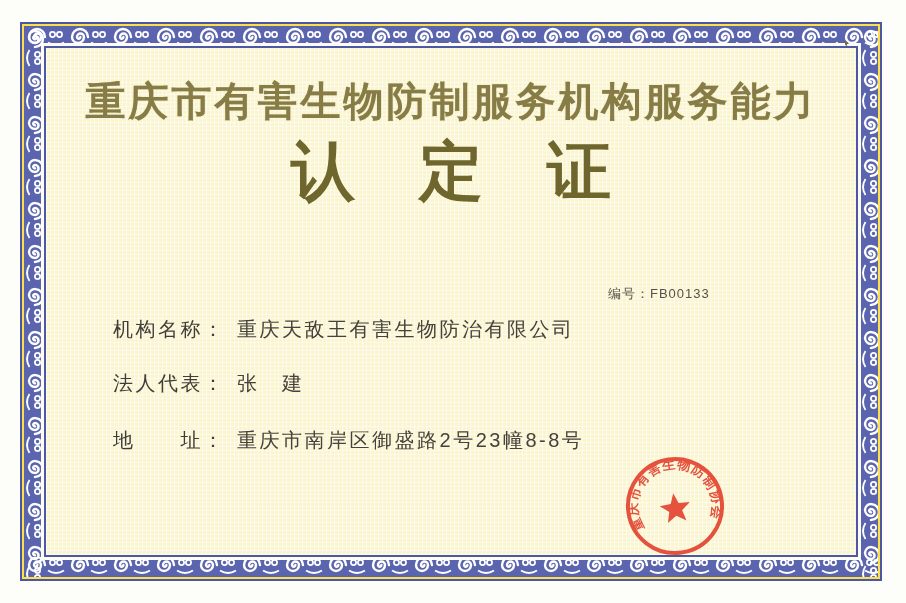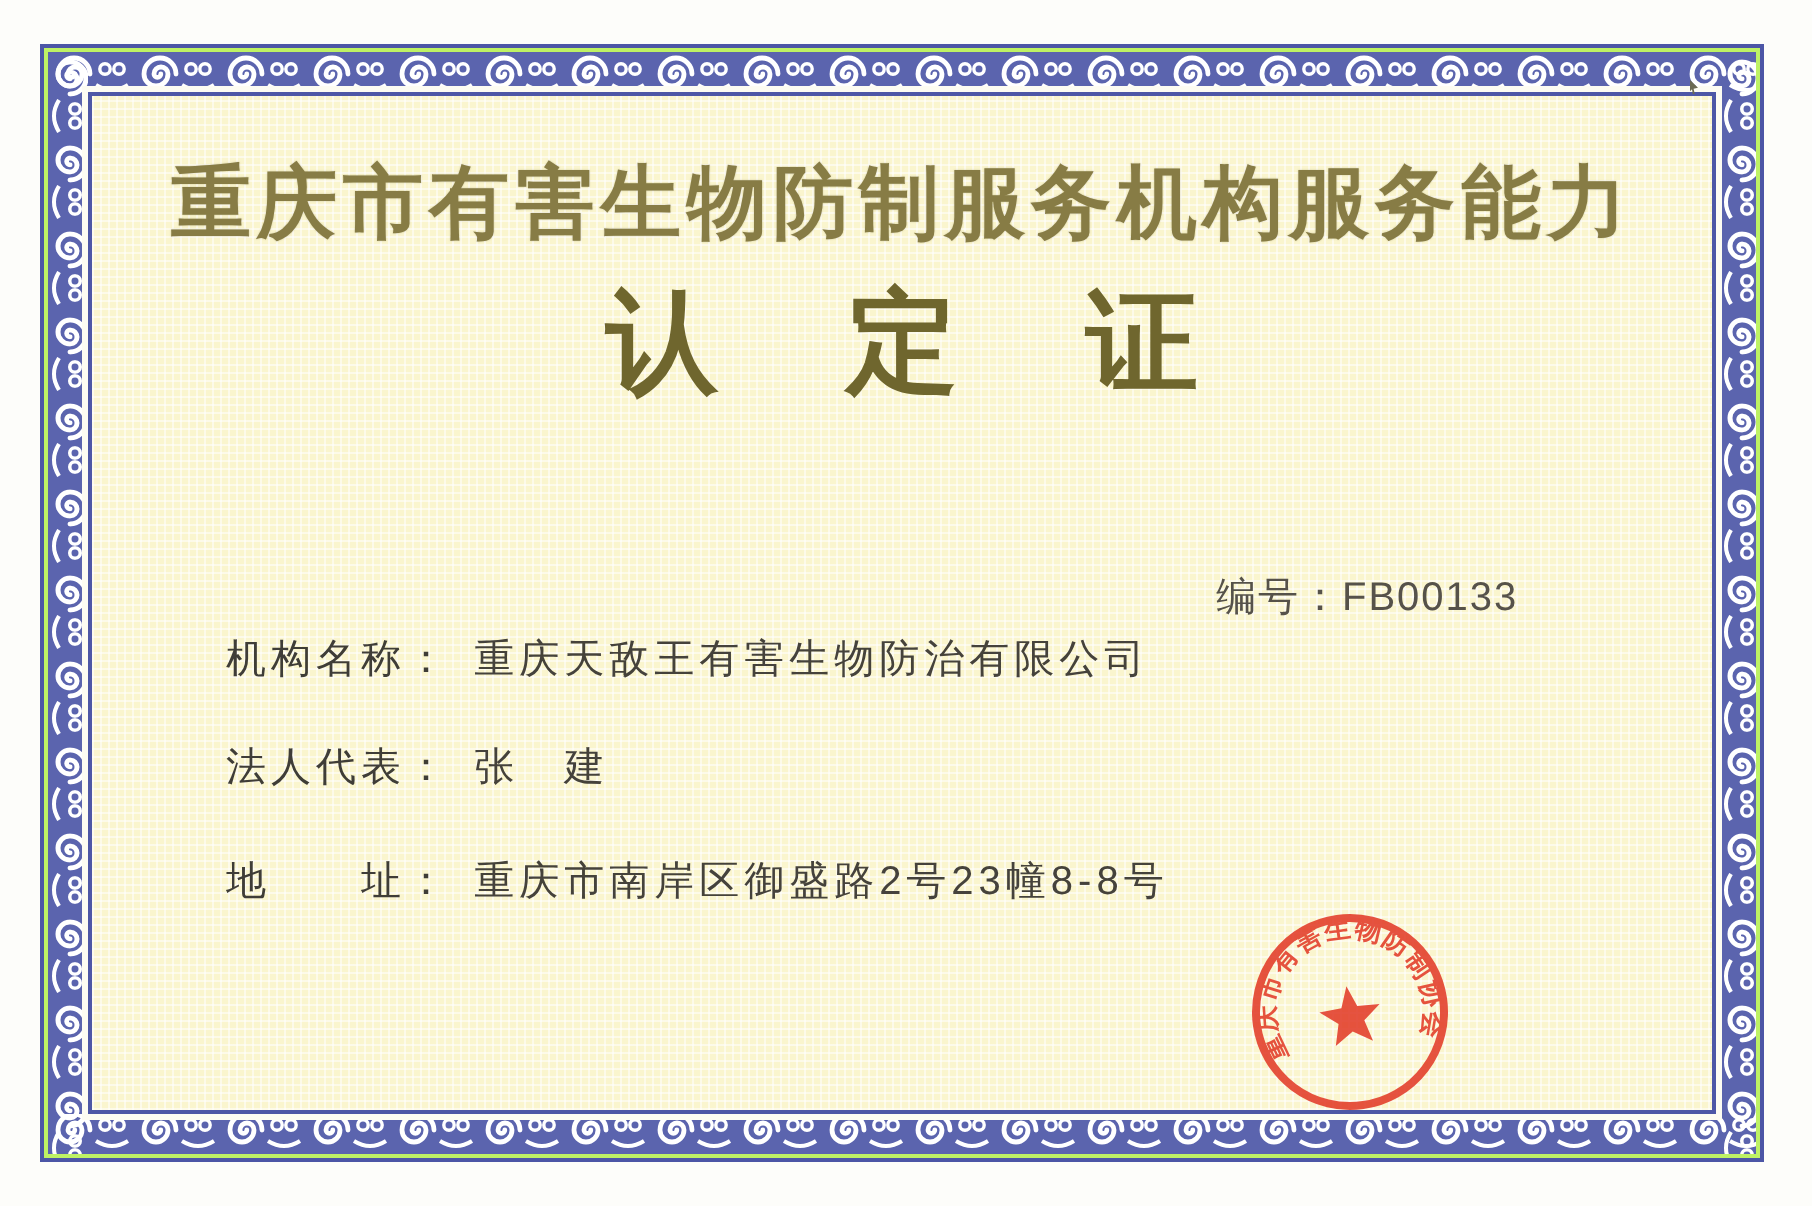--- a/index.html
+++ b/index.html
@@ -4,21 +4,21 @@
 <style>
   html,body{margin:0;padding:0;}
   body{
     width:906px;height:603px;position:relative;overflow:hidden;
     background:#fdfdfa;
     font-family:"Liberation Sans","DejaVu Sans",sans-serif;
   }
   
   .certificate{
     position:absolute;left:20px;top:22px;width:858px;height:555px;
-    border:2px solid #4c56a6;background:#bef264;
+    border:2px solid #4c56a6;background:#fde047;
   }
   .band{
     position:absolute;inset:2px;background:#5b64ae;
   }
   .band svg{position:absolute;inset:0;width:100%;height:100%;display:block;}
   .interior{
     position:absolute;inset:20px;
     border:2px solid #4d57a6;
     outline:3px solid #fdfcf2;
     background-color:#faf5ce;
@@ -30,27 +30,27 @@
   .content{position:absolute;inset:0;z-index:3;}
   .header-title{
     position:absolute;left:0;top:50px;width:100%;
     text-align:center;font-weight:bold;
     font-size:40px;letter-spacing:3px;color:#877c45;
     text-shadow:0 0 1px rgba(135,124,69,.4);
   }
   .main-title{
     position:absolute;left:0;top:102px;width:100%;
     text-align:center;font-family:"Liberation Serif","DejaVu Serif",serif;
-    font-weight:bold;font-size:56px;line-height:92px;
+    font-weight:bold;font-size:64px;line-height:92px;
     letter-spacing:64px;padding-left:64px;box-sizing:border-box;
     color:#6f662e;
   }
   .serial{
     position:absolute;left:586px;top:261px;
-    font-size:20px;color:#56524a;letter-spacing:1px;
+    font-size:13px;color:#56524a;letter-spacing:1px;
   }
   .field-row{position:absolute;left:91px;font-size:20px;color:#45423b;white-space:nowrap;}
   .row-0{top:292px;} .row-1{top:346px;} .row-2{top:403px;text-align:center;} .row-3{top:455px;}
   .field-label{display:inline-block;letter-spacing:2.5px;color:#3f3d37;}
   .field-value{display:inline-block;margin-left:6px;letter-spacing:2.5px;color:#45423b;}
   .issue-block{position:absolute;left:486px;top:460px;font-size:20px;color:#45423b;white-space:nowrap;}
   .issue-line{margin-bottom:13px;letter-spacing:2px;}
   .issue-line .field-value{margin-left:4px;}
   
   .seal{

